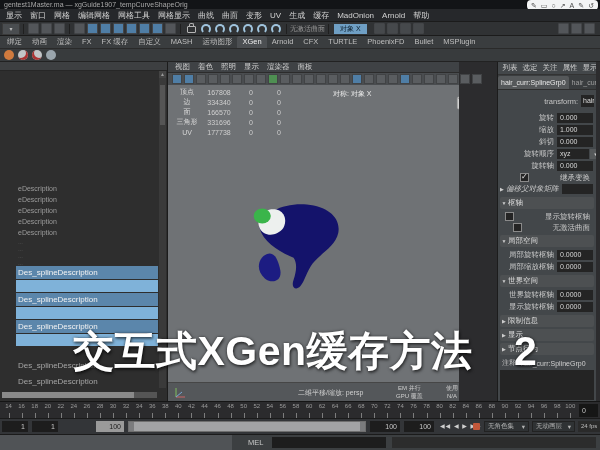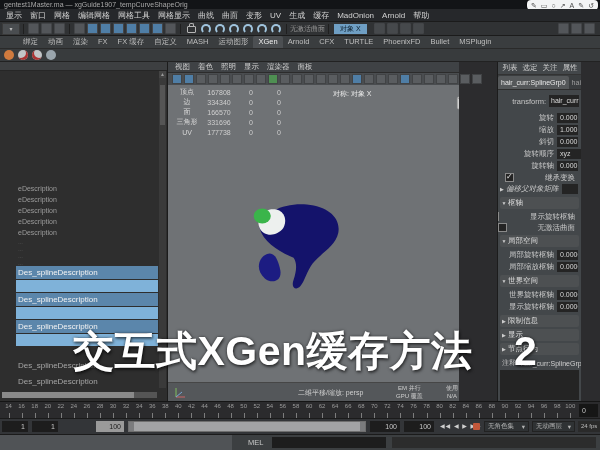--- a/index.html
+++ b/index.html
@@ -31,21 +31,21 @@
   .maskrow{display:flex;align-items:center;flex:0 0 auto;}
   .lock{width:7px;height:5px;border:1px solid #b5b5b5;border-radius:1px;position:relative;margin:2px 3px 0 3px;flex:0 0 auto;}
   .lock::before{content:'';position:absolute;top:-4px;left:1px;width:3px;height:3px;border:1px solid #b5b5b5;border-bottom:none;border-radius:2px 2px 0 0;}
   .magnet{width:6px;height:6px;border:2px solid #9fc3dc;border-radius:50%;border-bottom-color:transparent;margin:0 2px;flex:0 0 auto;}
   .live{font-size:7px;color:#9a9a9a;white-space:nowrap;flex:0 0 auto;}
   .sym-field{background:#6f9fc4;color:#0f2231;font-size:7px;height:10px;line-height:10px;padding:0 6px;margin-left:2px;flex:0 0 auto;}
   .right-icons{margin-left:auto;display:flex;align-items:center;padding-right:4px;}
 
   
   .shelftabs{position:absolute;left:0;top:36px;width:600px;height:13px;background:#3a3d3f;border-bottom:1px solid #2a2a2a;
-             display:flex;align-items:flex-end;padding-left:18px;box-sizing:border-box;}
+             display:flex;align-items:flex-end;padding-left:2px;box-sizing:border-box;}
   .shelf-tab{font-size:7.5px;color:#bfbfbf;padding:0 5px;height:12px;line-height:12px;white-space:nowrap;}
   .shelf-tab.active{background:#4c4f52;color:#eee;border-radius:2px 2px 0 0;}
   .shelficons{position:absolute;left:0;top:49px;width:600px;height:13px;background:#383b3d;border-bottom:1px solid #222;
               display:flex;align-items:center;padding-left:2px;box-sizing:border-box;}
   .sh{width:10px;height:10px;border-radius:50%;margin:0 2px;flex:0 0 auto;}
   .sh.c1{background:#cf7a3e;}
   .sh.c2{background:#c2c5c7;box-shadow:inset -2px -2px 0 #a33;}
   .sh.c3{background:#c2c5c7;box-shadow:inset 2px -2px 0 #a33;}
   .sh.c4{background:#9aa5ad;}
 
@@ -83,27 +83,27 @@
   .hud-row{display:flex;height:10px;align-items:center;}
   .hud-label{width:28px;font-size:7px;color:#d6d6d6;}
   .hud-v1{width:36px;font-size:7px;color:#cfcfcf;}
   .hud-v2,.hud-v3{width:28px;font-size:7px;color:#cfcfcf;}
   .hud-sym{position:absolute;left:165px;top:4px;font-size:7px;color:#e8e8e8;white-space:nowrap;}
   .vp-bottom{position:absolute;left:0;right:0;bottom:0;height:18px;background:#54575a;border-top:1px solid #464646;}
   .panzoom{position:absolute;left:130px;top:5px;font-size:7px;color:#d0d0d0;white-space:nowrap;}
   .hudcol{position:absolute;top:1px;font-size:6px;color:#cfcfcf;line-height:8px;white-space:nowrap;}
 
   
-  .ae{position:absolute;left:497px;top:0;width:84px;height:339px;background:#43474a;border-left:1px solid #1c1c1c;box-sizing:border-box;overflow:hidden;}
+  .ae{position:absolute;left:497px;top:0;width:99px;height:339px;background:#43474a;border-left:1px solid #1c1c1c;box-sizing:border-box;overflow:hidden;}
   .ae-menu{height:12px;display:flex;align-items:center;padding-left:2px;border-bottom:1px solid #333;}
   .ae-menu-item{font-size:7.5px;color:#cfcfcf;padding:0 2.5px;white-space:nowrap;}
   .ae-tabs{height:14px;display:flex;align-items:flex-end;background:#3a3d3f;border-bottom:1px solid #2e2e2e;}
   .ae-tab{font-size:7px;color:#9f9f9f;height:13px;line-height:13px;padding:0 3px;white-space:nowrap;overflow:hidden;flex:0 0 auto;max-width:70px;}
   .ae-tab.active{background:#55585a;color:#e8e8e8;border-radius:2px 2px 0 0;max-width:72px;}
-  .ae-transform{display:flex;align-items:center;height:14px;margin:4px 2px 4px 0;}
+  .ae-transform{display:flex;align-items:center;height:14px;margin:4px 2px 4px 0;padding-left:32px;}
   .ae-transform .tl{width:48px;text-align:right;font-size:7.5px;color:#c5c5c5;margin-right:3px;white-space:nowrap;}
   .ae-transform .tv{flex:1;background:#242424;height:12px;line-height:12px;font-size:7px;color:#ddd;padding:0 2px;overflow:hidden;white-space:nowrap;}
   .ae-row{display:flex;align-items:center;height:12px;padding-right:3px;font-size:7.5px;color:#c8c8c8;}
   .ae-arrow{display:none;width:8px;text-align:center;font-size:5px;color:#ccc;flex:0 0 auto;}
   .ae-check{display:none;width:7px;height:7px;background:#242424;border:1px solid #8a8a8a;margin-right:3px;position:relative;flex:0 0 auto;}
   .ae-check.checked::after{content:"✓";position:absolute;left:0px;top:-2px;font-size:8px;color:#e5e5e5;}
   .ae-label{flex:0 0 56px;text-align:right;margin-right:3px;white-space:nowrap;overflow:hidden;}
   .ae-value{flex:1;background:#242424;height:10px;line-height:10px;font-size:7px;color:#d8d8d8;padding:0 3px;overflow:hidden;white-space:nowrap;}
   .ae-dd{display:none;width:11px;height:10px;background:#55585a;color:#ccc;font-size:5px;line-height:10px;text-align:center;margin-left:1px;flex:0 0 auto;}
   .ae-row.hopen,.ae-row.hclosed{background:#4d5052;border-radius:2px;margin:2px 2px;height:12px;color:#dcdcdc;}

